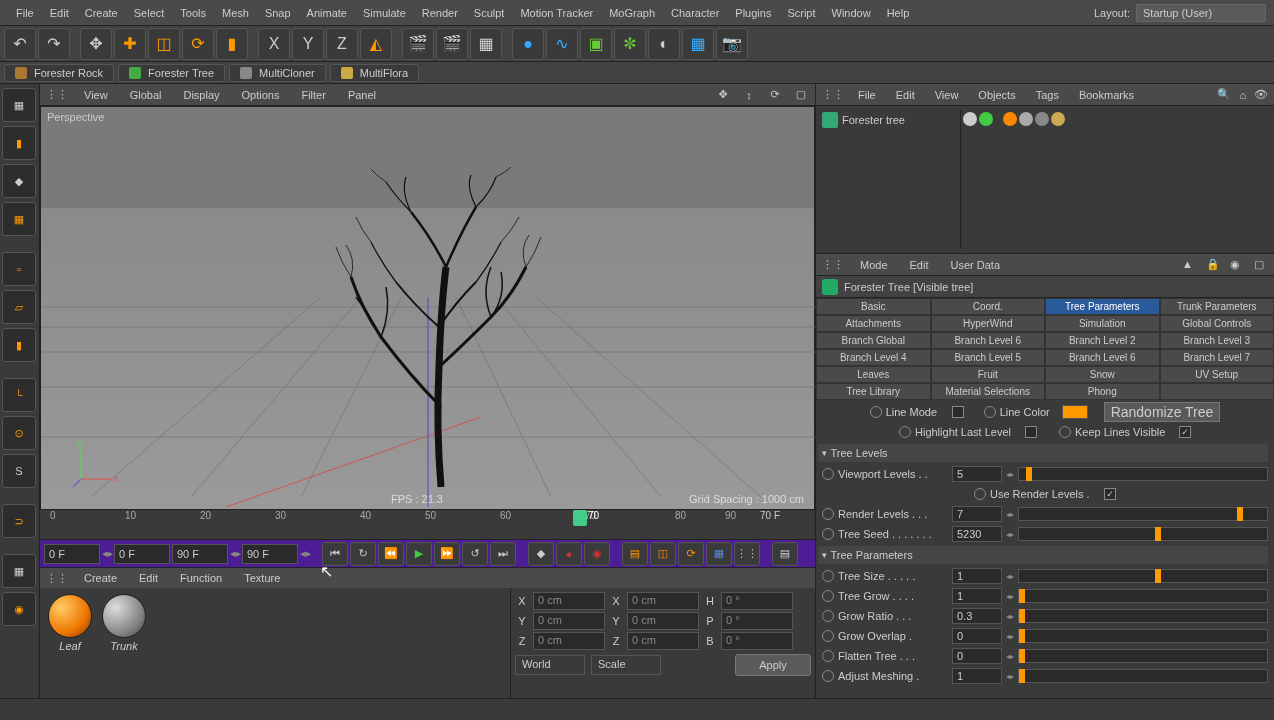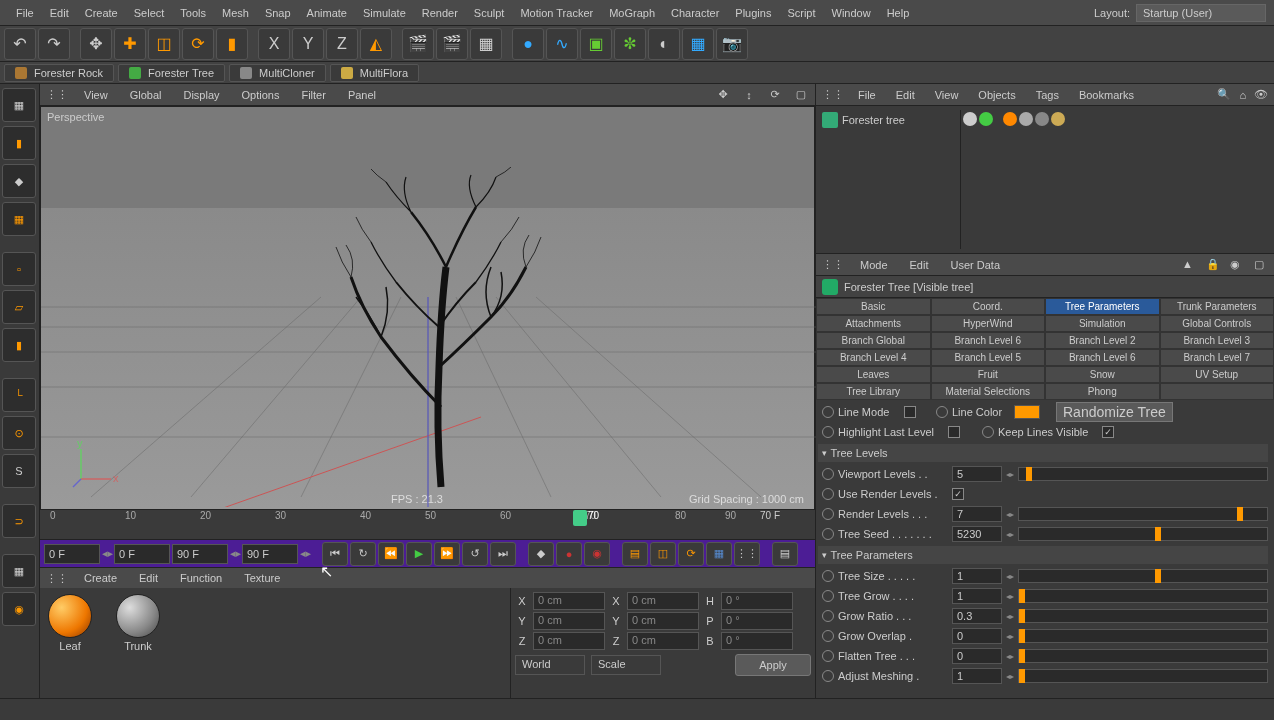--- a/index.html
+++ b/index.html
@@ -64,21 +64,21 @@
 .play-bar .pbtn { width: 26px; height: 24px; background: #3a3a3a; border: 1px solid #555; border-radius: 3px; display: flex; align-items: center; justify-content: center; cursor: pointer; }
 .play-bar .pbtn.play { color: #4c4; }
 .play-bar .pbtn.rec { color: #c33; }
 .play-bar .sep2 { width: 8px; }
 
 
 .mat-panel { flex: 1; background: #3a3a3a; display: flex; flex-direction: column; }
 .mat-header { height: 20px; background: #4a4a4a; display: flex; align-items: center; padding: 0 6px; gap: 10px; }
 .mat-header .mmenu { padding: 2px 6px; cursor: pointer; }
 .mat-body { flex: 1; display: flex; }
-.mat-left { width: 470px; display: flex; padding: 6px; gap: 20px; }
+.mat-left { width: 470px; display: flex; padding: 6px; gap: 6px; font-style: italic; }
 .mat-swatch { width: 48px; text-align: center; cursor: pointer; }
 .mat-swatch .ball { width: 44px; height: 44px; border-radius: 50%; border: 1px solid #222; margin: 0 auto 2px; }
 .mat-swatch .ball.leaf { background: radial-gradient(circle at 30% 30%, #fc6, #e70 60%, #830); }
 .mat-swatch .ball.trunk { background: radial-gradient(circle at 30% 30%, #ddd, #888 60%, #444); }
 .mat-right { flex: 1; border-left: 1px solid #222; padding: 4px; }
 .coord-row { display: flex; align-items: center; gap: 4px; margin-bottom: 2px; }
 .coord-row .clbl { width: 14px; text-align: center; }
 .coord-row .cfld { width: 72px; height: 18px; background: #2a2a2a; border: 1px solid #555; padding: 1px 4px; }
 .coord-row .cfld.ro { color: #888; }
 .coord-apply { display: flex; gap: 6px; margin-top: 4px; align-items: center; }
@@ -104,21 +104,21 @@
 .attr-title { height: 22px; background: #424242; display: flex; align-items: center; padding: 0 6px; gap: 6px; border-bottom: 1px solid #222; }
 .attr-title .ticon { width: 16px; height: 16px; background: #2a6; border-radius: 3px; }
 
 
 .tab-grid { display: grid; grid-template-columns: repeat(4, 1fr); }
 .tab-grid .tab { height: 17px; background: #4a4a4a; border: 1px solid #333; display: flex; align-items: center; justify-content: center; font-size: 10px; cursor: pointer; padding: 0 2px; white-space: nowrap; overflow: hidden; }
 .tab-grid .tab.active { background: #2a5a9a; color: #fff; }
 
 
 .params { flex: 1; overflow-y: auto; padding: 2px 6px 2px 2px; }
-.prow { display: flex; align-items: center; height: 20px; gap: 4px; }
+.prow { display: flex; align-items: center; height: 20px; gap: 4px; justify-content: center; }
 .prow .pradio { width: 12px; height: 12px; border: 1px solid #888; border-radius: 50%; margin-left: 4px; }
 .prow .plbl { width: 110px; color: #ccc; white-space: nowrap; overflow: hidden; }
 .prow .pfld { width: 50px; height: 16px; background: #2a2a2a; border: 1px solid #555; padding: 0 4px; display: flex; align-items: center; }
 .prow .pslider { flex: 1; height: 14px; background: #2a2a2a; border: 1px solid #555; position: relative; }
 .prow .pslider .knob { position: absolute; top: -1px; width: 6px; height: 14px; background: #f90; }
 .prow .chk { width: 12px; height: 12px; border: 1px solid #888; background: #2a2a2a; display: flex; align-items: center; justify-content: center; font-size: 9px; }
 .prow .cbox { width: 26px; height: 14px; background: #f90; border: 1px solid #555; }
 .prow .btn-sm { padding: 1px 6px; background: #5a5a5a; border: 1px solid #777; font-size: 14px; cursor: pointer; }
 .section-hdr { height: 18px; background: #454545; display: flex; align-items: center; padding: 0 4px; margin: 2px 0; }
 .section-hdr::before { content: "▾"; margin-right: 4px; font-size: 9px; }

